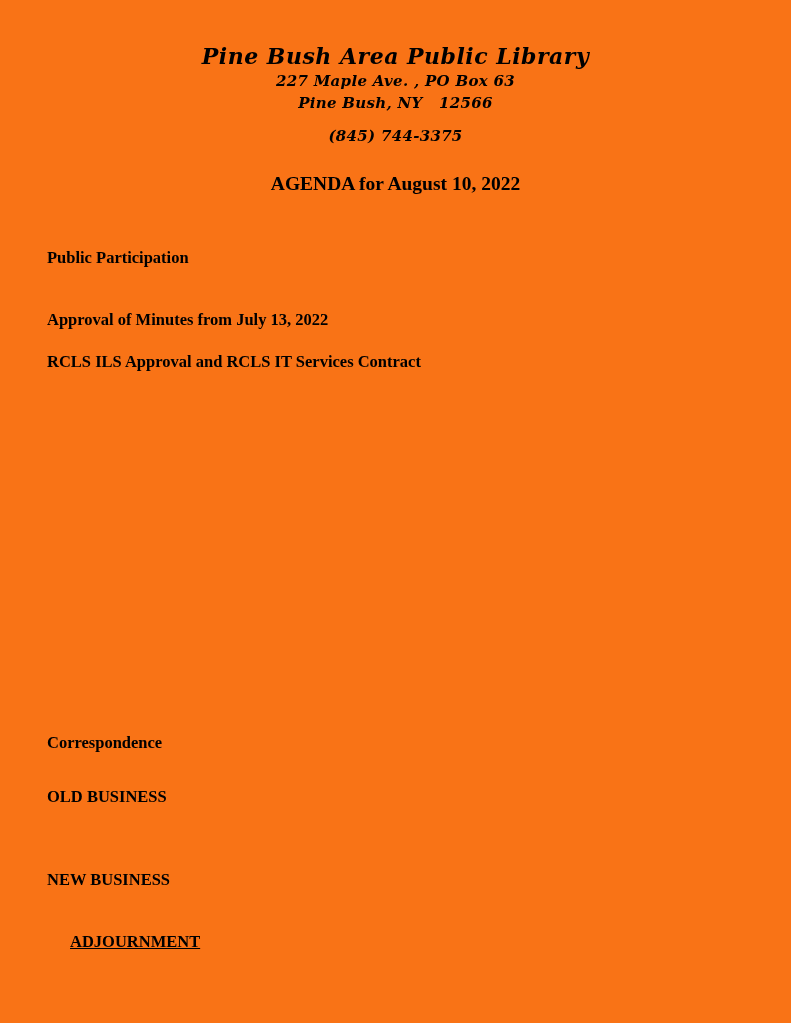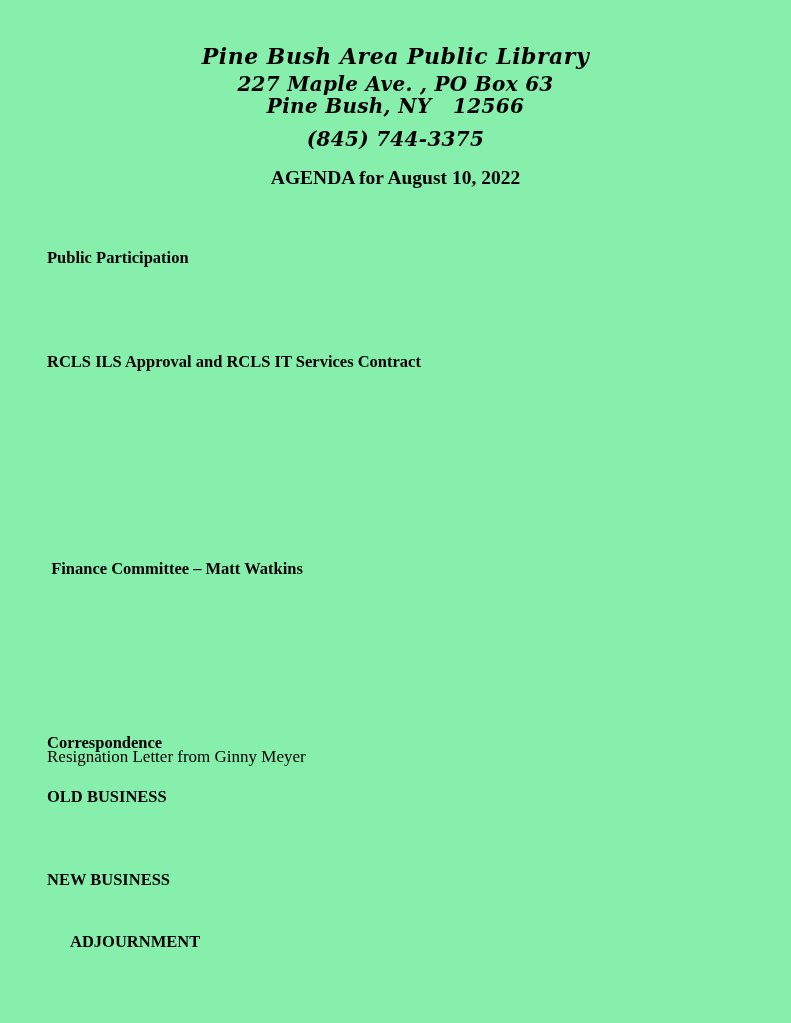--- a/index.html
+++ b/index.html
@@ -4,21 +4,21 @@
 <style>
   html, body {
     margin: 0;
     padding: 0;
     background: #ffffff;
   }
   .page {
     position: relative;
     width: 791px;
     height: 1023px;
-    background: #86efac;
+    background: #f97316;
     overflow: hidden;
     font-family: "Liberation Serif", serif;
     color: #000000;
   }
   .line {
     position: absolute;
     white-space: pre-wrap;
     line-height: 1.15;
   }
   
@@ -30,72 +30,72 @@
     font-style: italic;
     font-size: 22px;
     letter-spacing: 0.5px;
   }
   .addr {
     left: 0; right: 0;
     text-align: center;
     font-family: "DejaVu Serif", cursive, serif;
     font-style: italic;
     font-weight: 600;
-    font-size: 20px;
+    font-size: 15px;
     letter-spacing: 0.3px;
   }
   .agenda-title {
     left: 0; right: 0;
     text-align: center;
     font-weight: bold;
     font-size: 19.5px;
-    margin: 6px;
+    margin: 12px;
   }
   
   .item {
     left: 47px;
     font-weight: bold;
     font-size: 16.5px;
     text-align: right;
   }
   .item.regular {
     font-weight: normal;
     font-size: 17px;
   }
   .item.indent {
     left: 70px;
+    text-decoration: underline;
   }
 </style>
 </head>
 <body>
 
 <div class="page">
 
   <div class="line library-name" style="top:44px;">Pine Bush Area Public Library</div>
 
   <div class="line addr" style="top:73px;">227 Maple Ave. , PO Box 63</div>
 
   <div class="line addr" style="top:95px;">Pine Bush, NY   12566</div>
 
   <div class="line addr" style="top:116px;margin-top:12px;">(845) 744-3375</div>
 
   <h1 class="line agenda-title" style="top:161px;">AGENDA for August 10, 2022</h1>
 
   <div class="line item" style="top:249px;">Public Participation</div>
 
+  <div class="line item" style="top:311px;">Approval of Minutes from July 13, 2022</div>
 
   <div class="line item" style="top:353px;">RCLS ILS Approval and RCLS IT Services Contract</div>
 
 
-  <div class="line item" style="top:560px;"> Finance Committee – Matt Watkins</div>
 
 
   <div class="line item" style="top:706px;margin-top:28px;">Correspondence</div>
 
-  <div class="line item regular" style="top:747px;">Resignation Letter from Ginny Meyer</div>
 
   <div class="line item" style="top:788px;">OLD BUSINESS</div>
 
   <div class="line item" style="top:871px;">NEW BUSINESS</div>
 
   <div class="line item indent" style="top:933px;">ADJOURNMENT</div>
 
 </div>
 
 </body></html>

